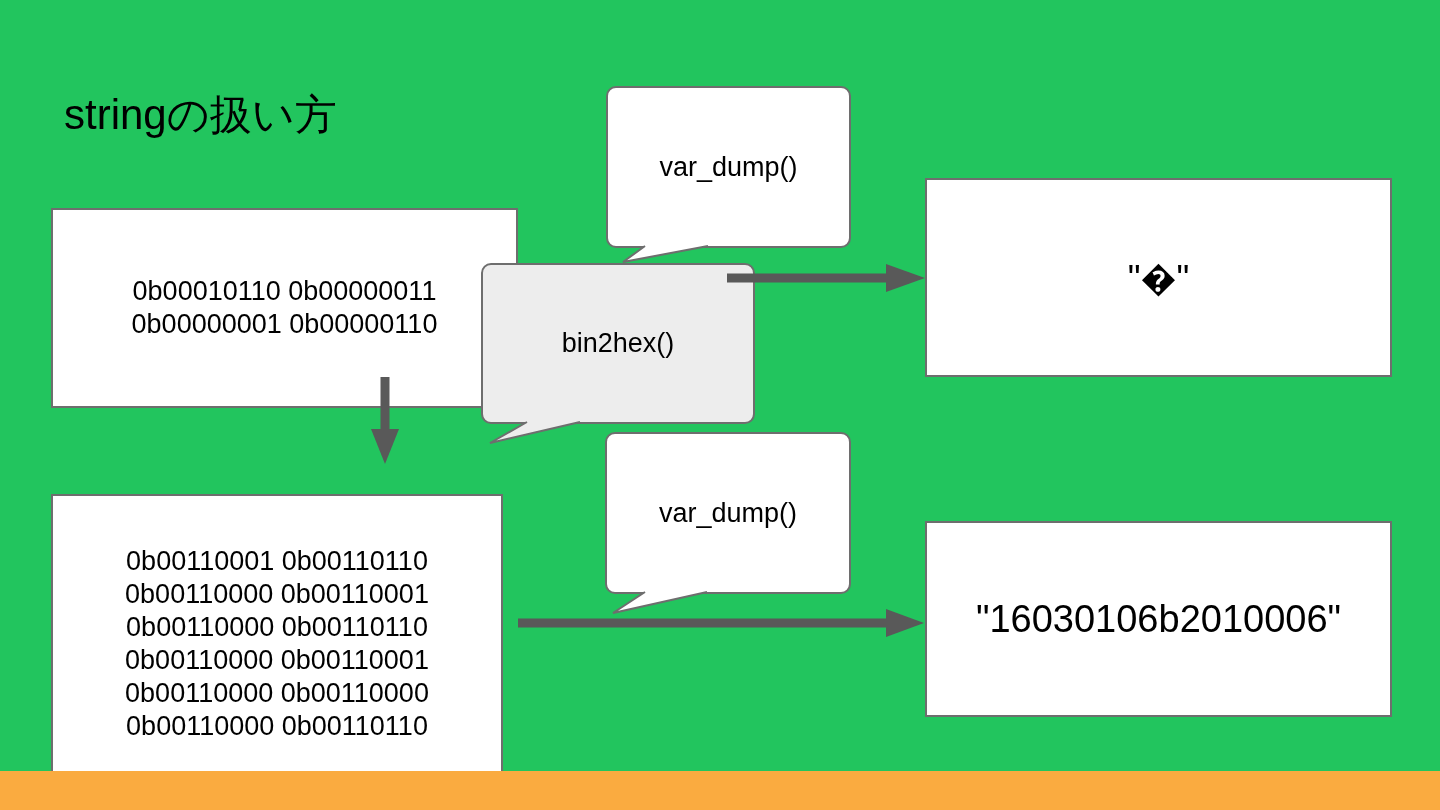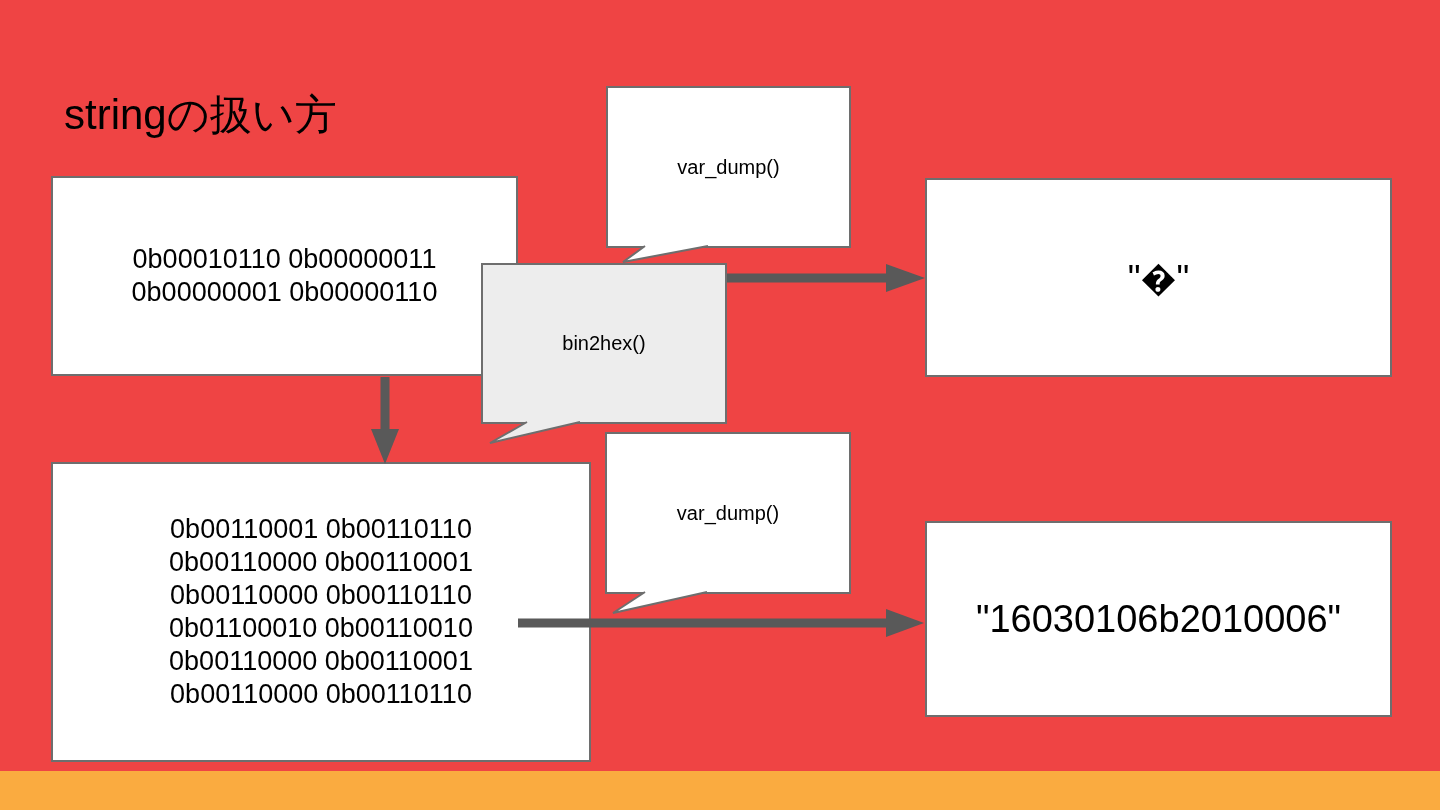--- a/index.html
+++ b/index.html
@@ -3,21 +3,21 @@
 <meta charset="utf-8">
 <style>
   * { margin: 0; padding: 0; box-sizing: border-box; }
   html, body { background: #ffffff; }
   body { font-family: "Liberation Sans", sans-serif; }
 
   .slide {
     position: relative;
     width: 1440px;
     height: 810px;
-    background: #ef4444;
+    background: #22c55e;
     overflow: hidden;
   }
 
   .title {
     position: absolute;
     left: 64px;
     top: 90px;
     font-size: 42px;
     line-height: 1.2;
     color: #000000;
@@ -30,30 +30,30 @@
     border: 2px solid var(--border, #6e6e6e);
     background: #ffffff;
     display: flex;
     flex-direction: column;
     align-items: center;
     justify-content: center;
     text-align: center;
     color: #000000;
   }
 
-  .binary-box { font-size: 27px; line-height: 33px; white-space: pre; }
+  .binary-box { font-size: 27px; line-height: 33px; white-space: pre; margin-top: 32px; }
   .box-binary-top    { left: 51px;  top: 176px; width: 467px; height: 200px; }
-  .box-binary-bottom { left: 51px;  top: 462px; width: 540px; height: 300px; }
+  .box-binary-bottom { left: 51px;  top: 462px; width: 452px; height: 300px; }
 
   .output-box-raw { left: 925px; top: 178px; width: 467px; height: 199px; font-size: 36px; }
   .output-box-hex { left: 925px; top: 521px; width: 467px; height: 196px; font-size: 38px; }
 
-  .bubble { font-size: 20px; }
+  .bubble { font-size: 27px; border-radius: 10px; }
   .bubble-vardump-top    { left: 606px; top: 86px;  width: 245px; height: 162px; background: #ffffff; }
-  .bubble-bin2hex        { left: 481px; top: 263px; width: 246px; height: 161px; background: var(--bubble-fill, #ededed); }
+  .bubble-bin2hex        { left: 481px; top: 263px; width: 274px; height: 161px; background: var(--bubble-fill, #ededed); }
   .bubble-vardump-bottom { left: 605px; top: 432px; width: 246px; height: 162px; background: #ffffff; }
 
   .overlay {
     position: absolute;
     left: 0; top: 0;
     width: 1440px; height: 810px;
     pointer-events: none;
   }
 
   .tail { stroke: var(--border, #6e6e6e); stroke-width: 2; }
@@ -77,22 +77,22 @@
 
   <div class="shape binary-box box-binary-top">
     <div>0b00010110 0b00000011</div>
     <div>0b00000001 0b00000110</div>
   </div>
 
   <div class="shape binary-box box-binary-bottom">
     <div>0b00110001 0b00110110</div>
     <div>0b00110000 0b00110001</div>
     <div>0b00110000 0b00110110</div>
-    <div>0b01100010 0b00110010</div>
     <div>0b00110000 0b00110001</div>
+    <div>0b00110000 0b00110000</div>
     <div>0b00110000 0b00110110</div>
   </div>
 
   <div class="shape output-box-raw">
     <span>"�"</span>
   </div>
 
   <div class="shape output-box-hex">
     <span>"16030106b2010006"</span>
   </div>

